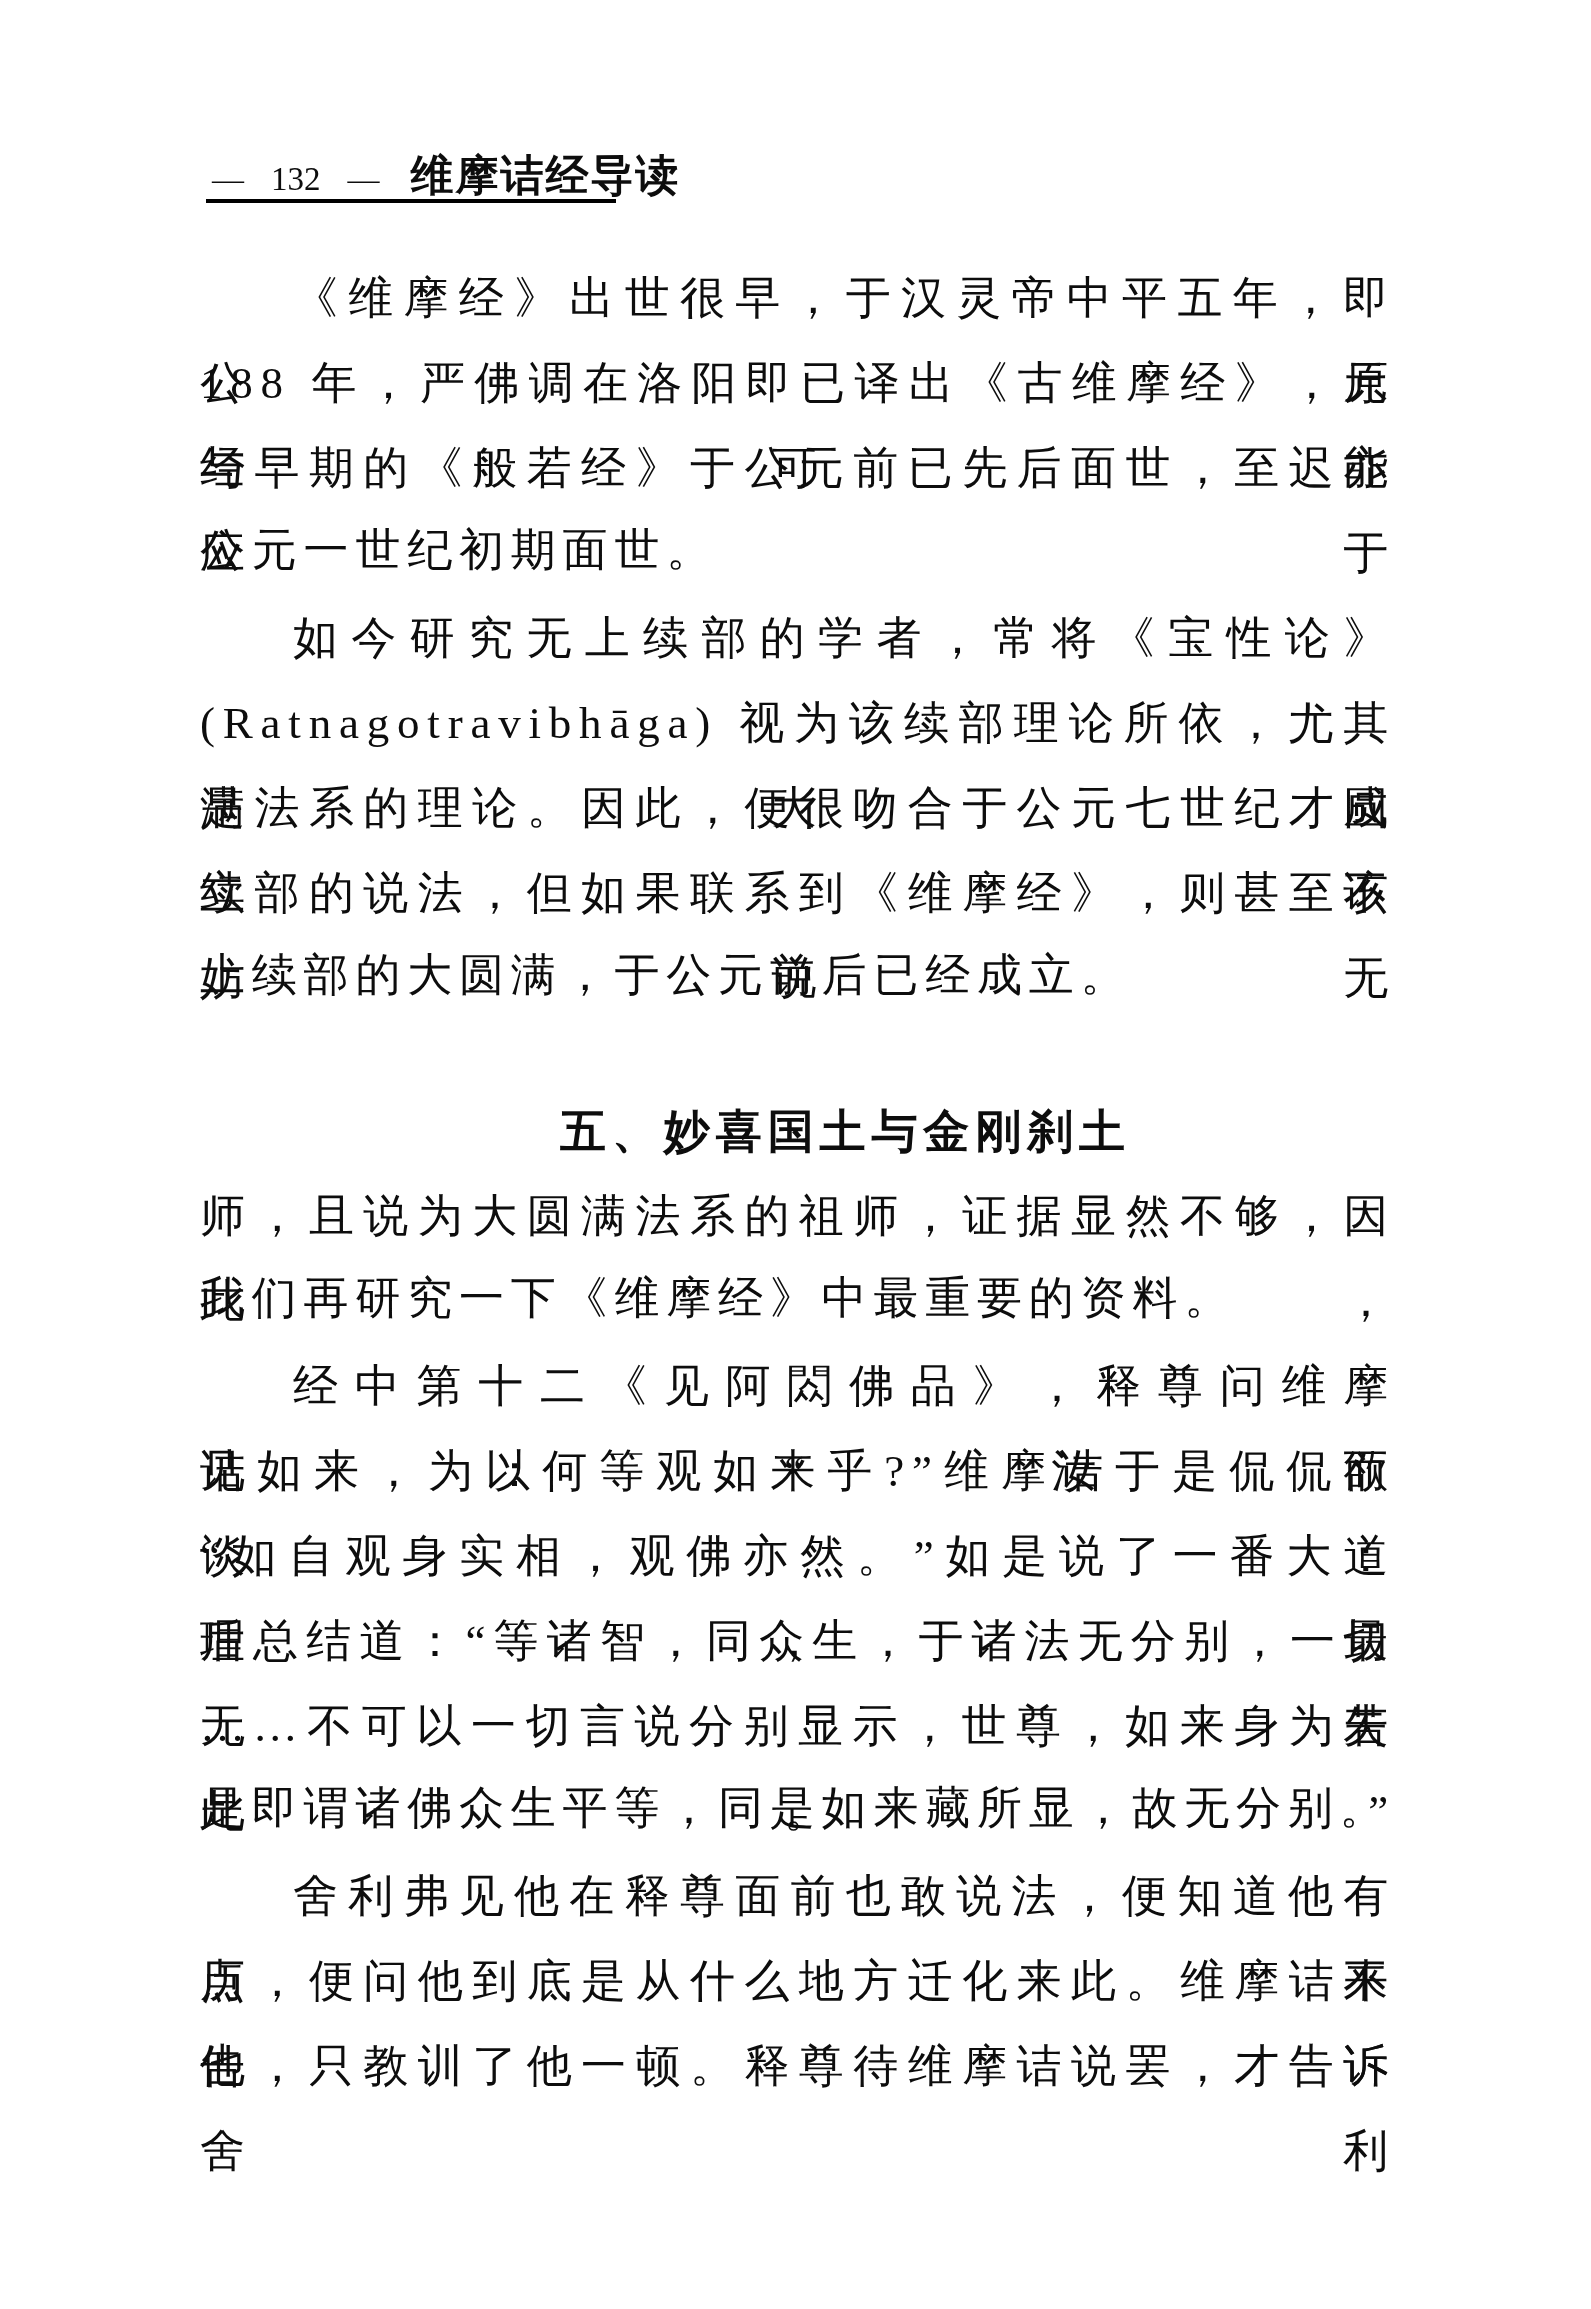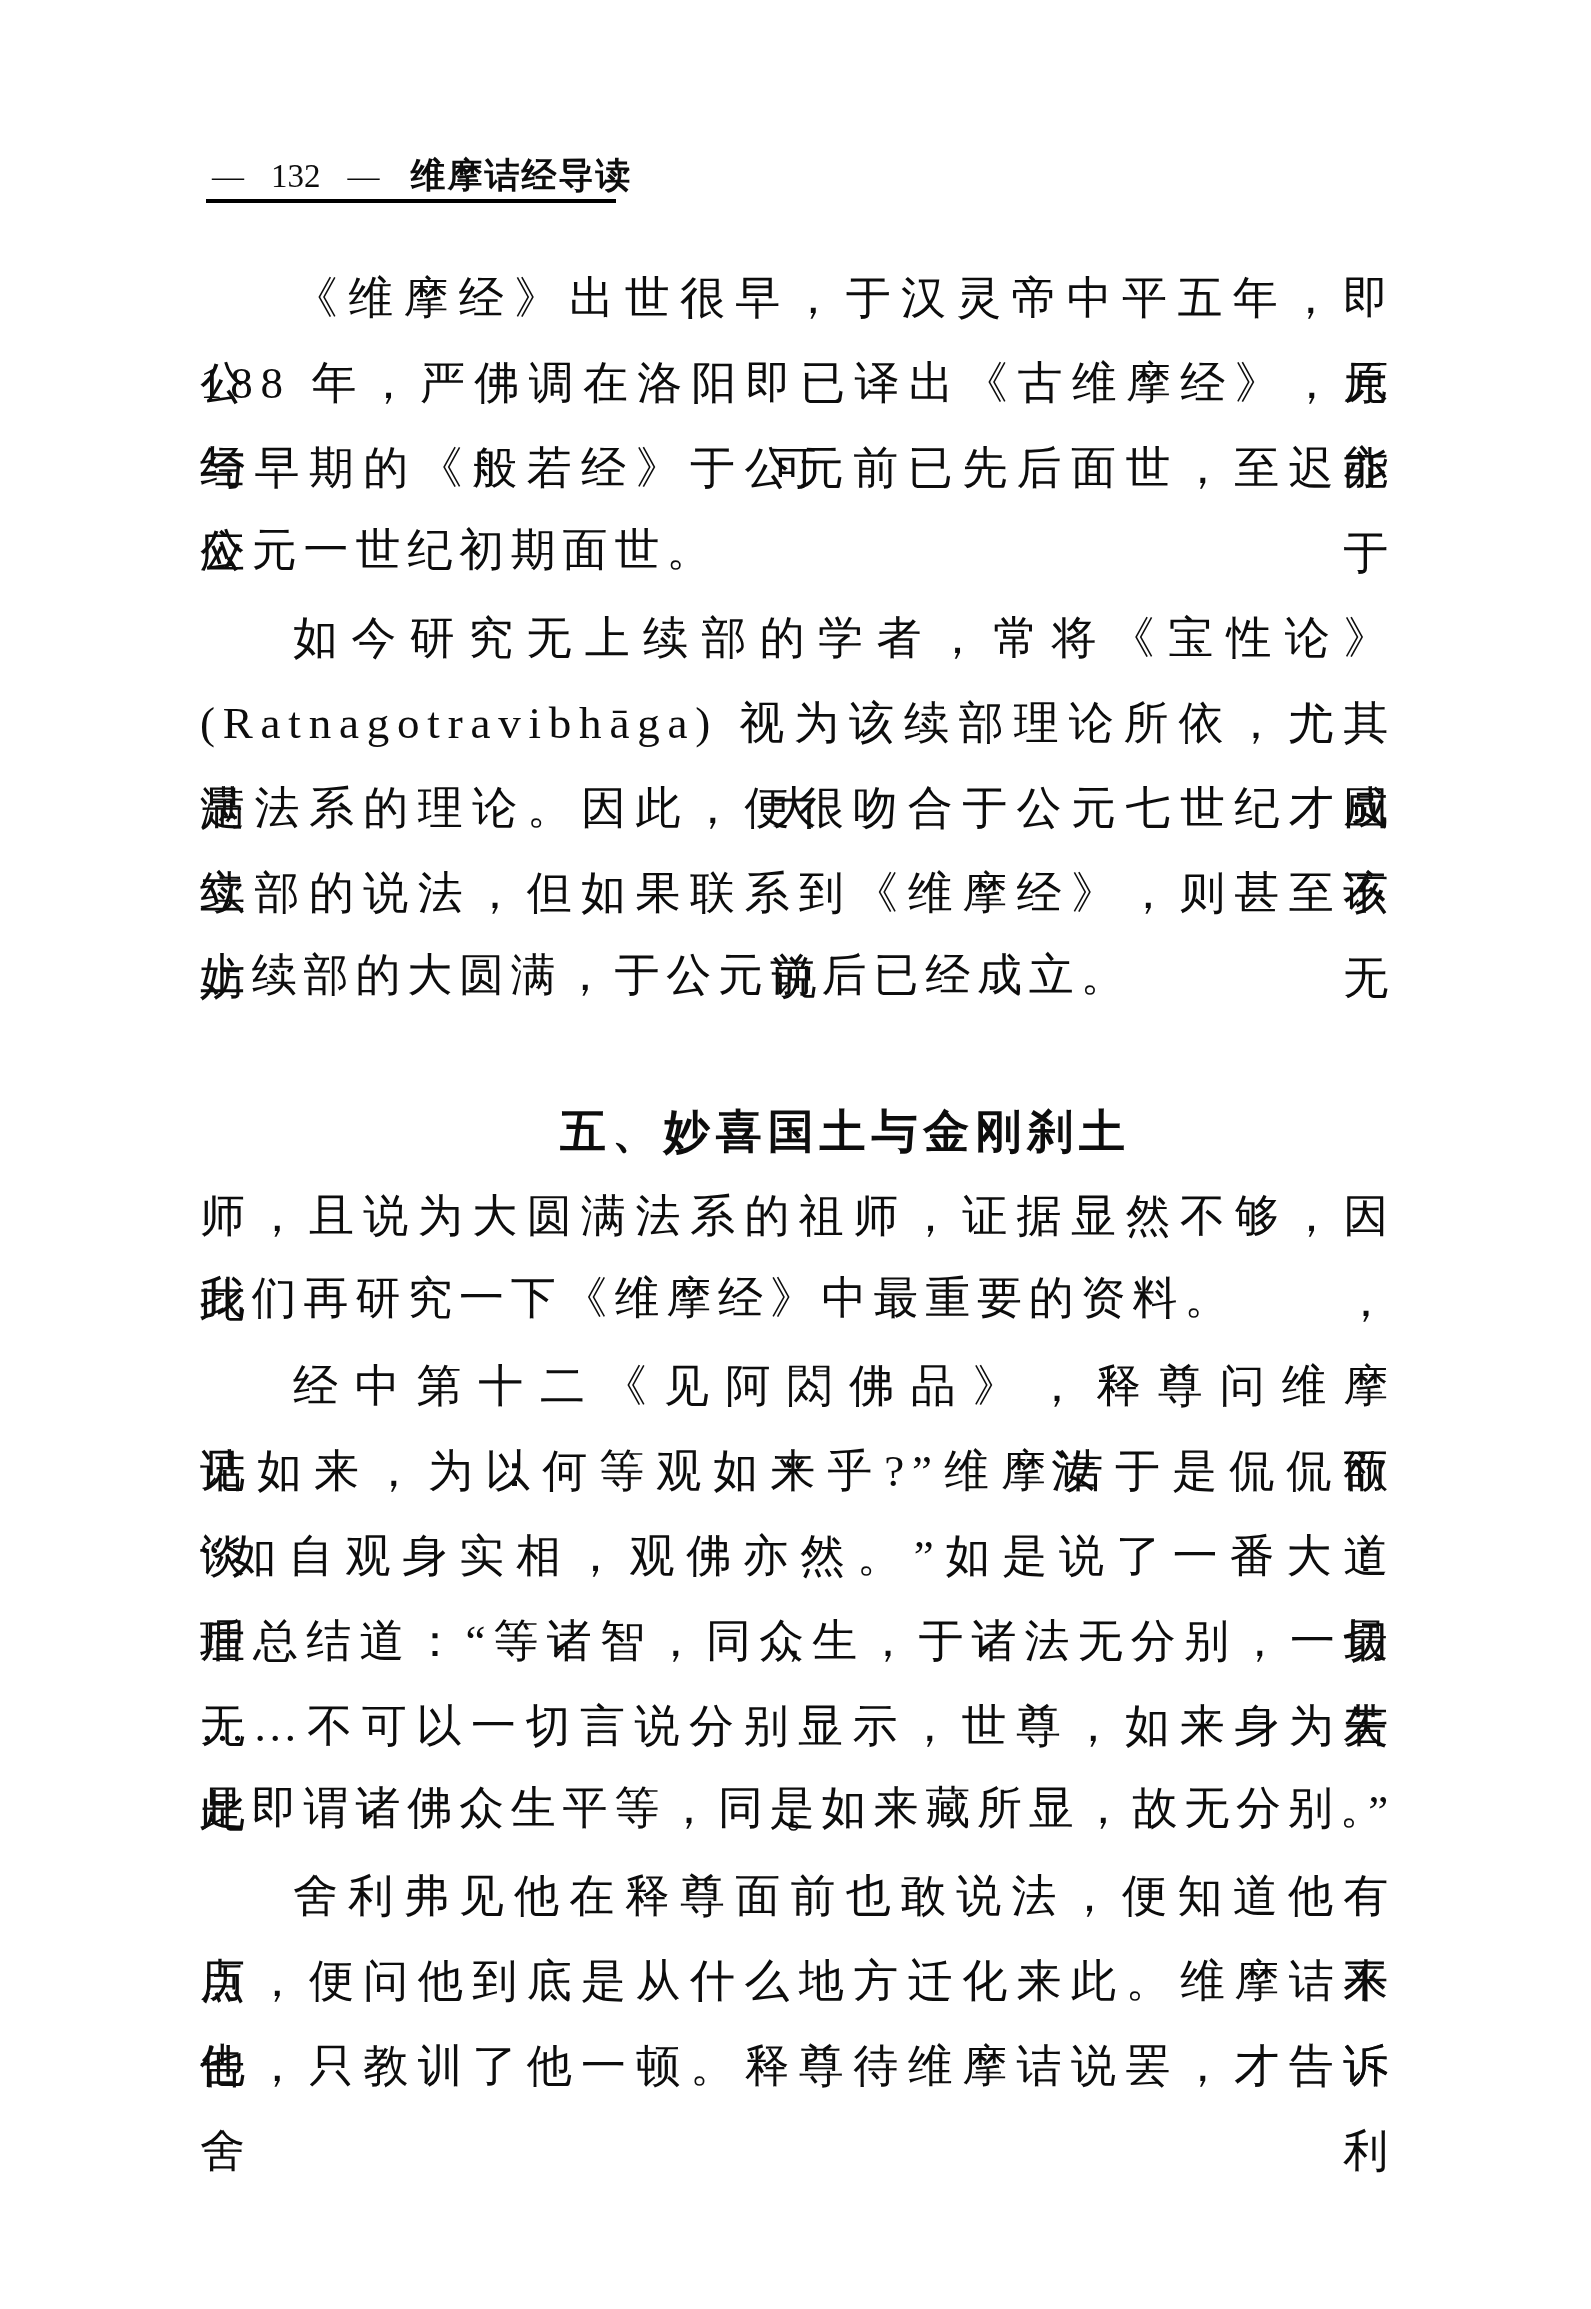--- a/index.html
+++ b/index.html
@@ -29,21 +29,21 @@
   .running-header .dash {
     letter-spacing: 0;
   }
   .running-header .page-num {
     margin: 0 27px;
     font-size: 33px;
   }
   .running-header .book-title {
     margin-left: 31px;
     font-weight: 700;
-    font-size: 35px;
+    font-size: 43px;
     letter-spacing: 2px;
   }
   .header-rule {
     position: absolute;
     top: 199px;
     left: 206px;
     width: 410px;
     height: 3.9px;
     background: #000000;
   }

